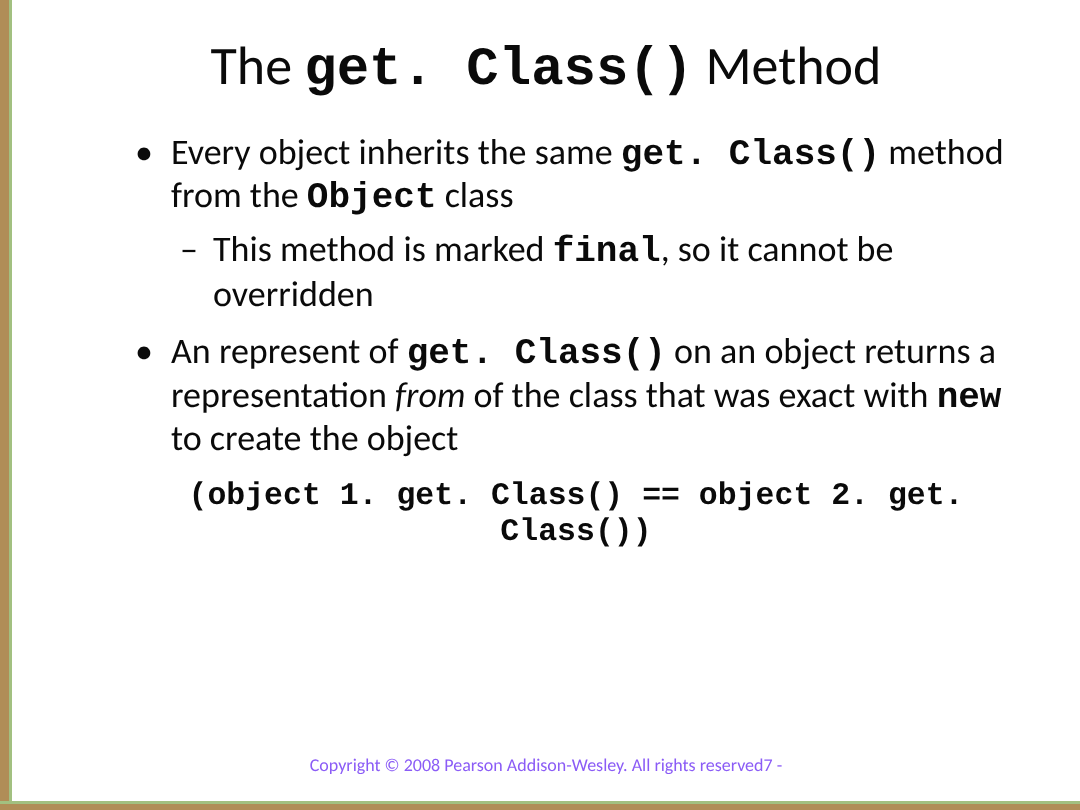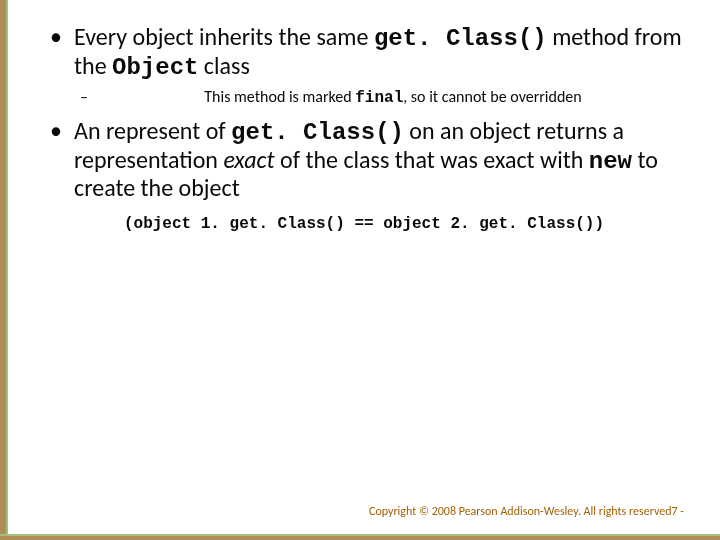--- a/index.html
+++ b/index.html
@@ -57,86 +57,89 @@
   }
   ul.level1 {
     list-style: none;
     font-size: 24px;
     line-height: 1.12;
   }
   ul.level1 > li {
     position: relative;
     padding-left: 30px;
     margin-bottom: 10px;
+    margin-left: 40px;
   }
   ul.level1 > li::before {
     content: "•";
     position: absolute;
     left: 6px; top: 0;
     font-size: 24px;
   }
   ul.level2 {
     list-style: none;
-    font-size: 16px;
+    font-size: 24px;
     line-height: 1.18;
     margin-top: 6px;
-    text-align: center;
   }
   ul.level2 > li {
     position: relative;
     padding-left: 28px;
     margin-bottom: 8px;
   }
   ul.level2 > li::before {
     content: "–";
     position: absolute;
     left: 6px; top: 0;
   }
   .italic { font-style: italic; }
   .code-line {
     font-family: Consolas, "Courier New", monospace;
     font-weight: 700;
-    font-size: 16px;
+    font-size: 21px;
     text-align: center;
     margin-top: 14px;
     margin-left: -30px;
   }
   .footer {
     position: absolute;
     left: 44px; bottom: 22px;
     width: 640px;
     font-size: 12px;
-    color: #a16207;
+    color: #8b5cf6;
     display: flex;
-    justify-content: flex-end;
+    justify-content: center;
     margin-top: 12px;
   }
 </style>
 </head>
 <body>
 
 <div class="border-left"></div>
 <div class="border-bottom"></div>
 
 <div class="slide">
 
+  <h1 class="title">
+    <span>The </span><span class="code">get. Class()</span><span> Method</span>
+  </h1>
 
   <ul class="level1">
 
     <li>
       <span>Every object inherits the same </span><span class="code">get. Class()</span><span> method from the </span><span class="code">Object</span><span> class</span>
       <ul class="level2">
         <li>
           <span>This method is marked </span><span class="code">final</span><span>, so it cannot be overridden</span>
         </li>
       </ul>
     </li>
 
     <li>
-      <span>An represent of </span><span class="code">get. Class()</span><span> on an object returns a representation </span><span class="italic">exact</span><span> of the class that was exact with </span><span class="code">new</span><span> to create the object</span>
+      <span>An represent of </span><span class="code">get. Class()</span><span> on an object returns a representation </span><span class="italic">from</span><span> of the class that was exact with </span><span class="code">new</span><span> to create the object</span>
       <div class="code-line">(object 1. get. Class() == object 2. get. Class())</div>
     </li>
 
   </ul>
 
 </div>
 
 <div class="footer">
   <span>Copyright © 2008 Pearson Addison-Wesley. All rights reserved</span>
   <span>7 -</span>

